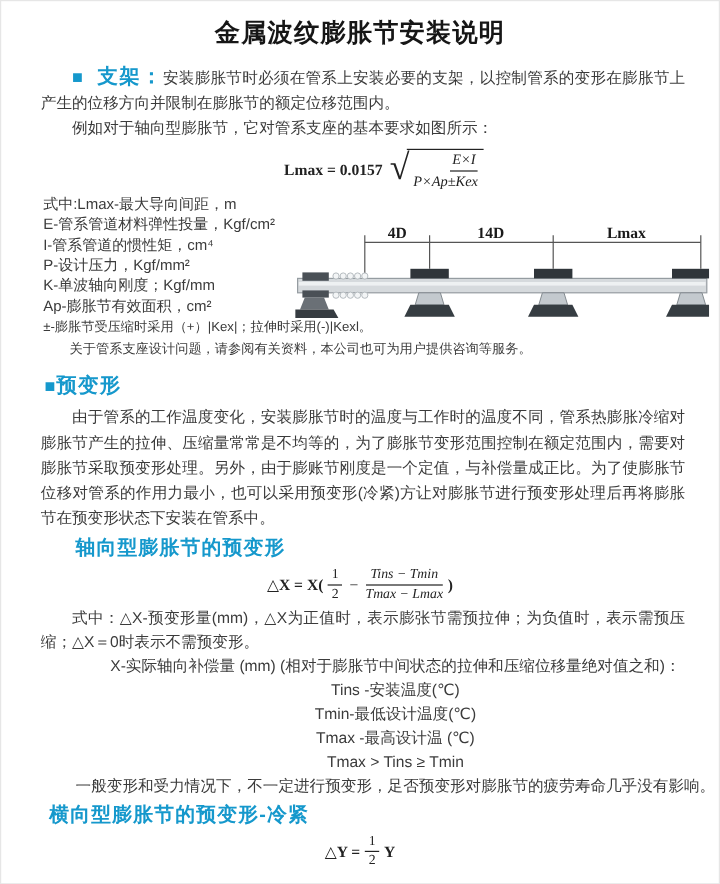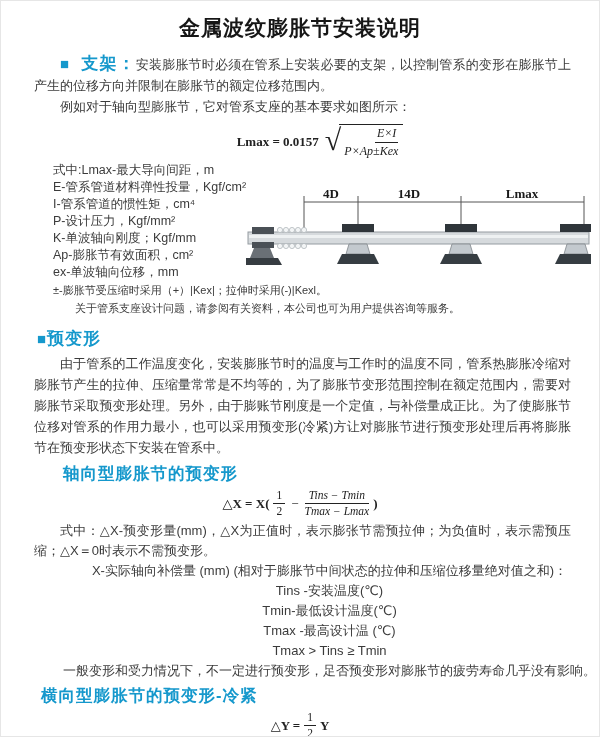--- a/index.html
+++ b/index.html
@@ -47,21 +47,21 @@
   .sqrt .rad { font-size:30px; line-height:30px; font-weight:400; margin-right:-2px; transform:translateY(1px); }
   .radicand { display:inline-flex; flex-direction:column; border-top:1.5px solid #222; text-align:center; padding:1px 5px 0;align-items:flex-end; }
   .radicand .fnum { border-bottom:1px solid #222; padding:0 2px 1px; font-size:12px; }
   .radicand .fden { padding-top:1px; font-size:12px; }
   .frac { display:inline-flex; flex-direction:column; text-align:center; vertical-align:middle; margin:0 4px; font-size:11.5px; line-height:13px; }
   .frac .num { border-bottom:1px solid #222; padding:0 3px 1px; }
   .frac .den { padding-top:1px; }
   .fop { margin:0 2px; }
 
   
-  .defs-wrap { position:relative; margin:3px 0 0 52px; }
+  .defs-wrap { position:relative; margin:3px 0 0 35px; }
   .def-line { font-size:12.5px; line-height:17px; width:250px; }
   .wide-line { font-size:11px; line-height:18px; width:540px; }
   .service { padding-left:22px; }
   .diagram { position:absolute; top:24px; right:8px; }
 
   .h1 { margin:11px 0 2px 36px; color:#1598cc; font-weight:bold; font-size:17px; letter-spacing:1px; line-height:22px; }
   .h1 .sq { font-size:15px; }
   .h2 { color:#1598cc; font-weight:bold; font-size:16.5px; letter-spacing:1px; line-height:22px; }
   .h2.axial { margin:4px 0 0 62px; }
   .h2.lateral { margin:3px 0 0 40px; }
@@ -96,21 +96,20 @@
     </span>
   </div>
 
   <div class="defs-wrap">
     <div class="def-line">式中:Lmax-最大导向间距，m</div>
     <div class="def-line">E-管系管道材料弹性投量，Kgf/cm²</div>
     <div class="def-line">I-管系管道的惯性矩，cm⁴</div>
     <div class="def-line">P-设计压力，Kgf/mm²</div>
     <div class="def-line">K-单波轴向刚度；Kgf/mm</div>
     <div class="def-line">Ap-膨胀节有效面积，cm²</div>
-    <div class="def-line">ex-单波轴向位移，mm</div>
     <div class="wide-line">±-膨胀节受压缩时采用（+）|Kex|；拉伸时采用(-)|Kexl。</div>
     <div class="wide-line service">关于管系支座设计问题，请参阅有关资料，本公司也可为用户提供咨询等服务。</div>
 
     <svg class="diagram" width="345" height="92" viewBox="0 0 345 92">
 
       <g stroke="#555" stroke-width="1">
         <line x1="58" y1="16" x2="338" y2="16"></line>
         <line x1="58" y1="10" x2="58" y2="45"></line>
         <line x1="112" y1="10" x2="112" y2="38"></line>
         <line x1="215" y1="10" x2="215" y2="38"></line>

